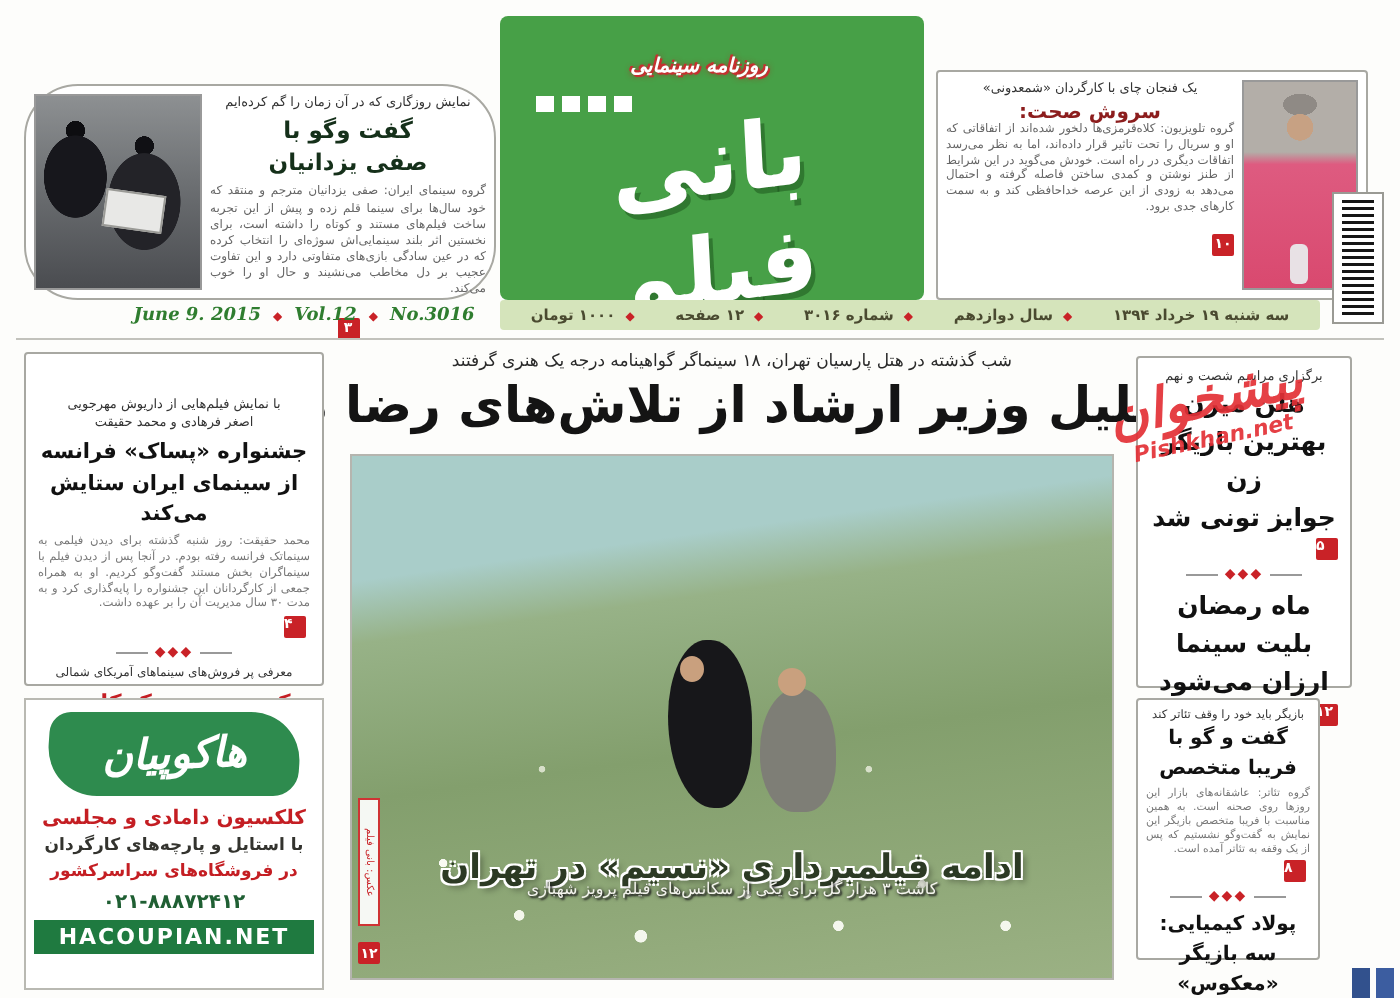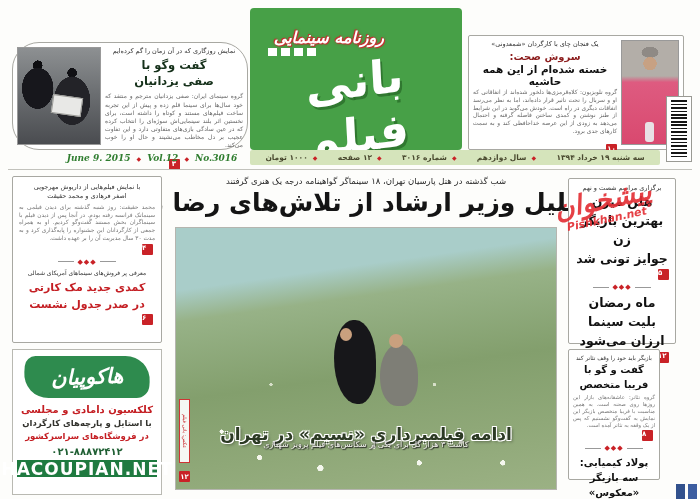--- a/index.html
+++ b/index.html
@@ -8,21 +8,21 @@
   #page {
     position:relative; width:700px; height:499px; margin:0 auto;
     background:#fdfdfb; overflow:hidden; direction:rtl;
   }
   .abs { position:absolute; }
   .box { border:1px solid #a8a8a2; border-radius:2px; background:#fff; }
 
   
   .masthead { left:250px; top:8px; width:212px; height:142px; background:#47a047;
     border-radius:4px; overflow:hidden; direction:rtl; }
-  .masthead .tagline { position:absolute; top:20px; right:78px; font-size:16px; font-weight:bold;
+  .masthead .tagline { position:absolute; top:20px; right:78px; font-size:10px; font-weight:bold;
     font-style:italic; color:#fff; text-shadow:1px 1px 0 #c63030,-1px -1px 0 #c63030,0 0 3px #b02020; }
   .masthead .dots { position:absolute; top:40px; left:18px; display:flex; gap:4px; direction:ltr; }
   .masthead .dots i { width:9px; height:8px; background:#fff; display:block; }
   .masthead .logo { position:absolute; top:46px; left:0; width:100%; text-align:center;
     font-size:46px; font-weight:bold; color:#fff; transform:rotate(-7deg) skewX(-4deg);
     text-shadow:2px 3px 0 rgba(20,70,20,.45); letter-spacing:-2px; }
 
   
   .date-strip { left:250px; top:150px; width:410px; height:15px; background:#d5e4bb;
     border-radius:2px; display:flex; align-items:center; justify-content:space-evenly; direction:rtl; }
@@ -126,37 +126,37 @@
 
   
   .box-rA { left:568px; top:178px; width:108px; height:166px; padding:5px 4px; text-align:center; }
   .box-rB { left:568px; top:349px; width:92px; height:131px; padding:4px; text-align:center; }
   .r-title { font-size:12.5px; font-weight:bold; color:#111; line-height:1.5; }
   .r-title-sm { font-size:10px; font-weight:bold; color:#111; line-height:1.5; }
   .r-body { font-size:5.4px; color:#777; text-align:justify; line-height:1.3; margin-top:2px; }
   .badge-left { display:block; text-align:left; margin:1px 2px; }
 
   
-  .box-l1 { left:12px; top:176px; width:150px; height:167px; padding:6px 6px 4px; text-align:center; }
+  .box-l1 { left:12px; top:176px; width:150px; height:167px; padding:21px 6px 4px; text-align:center; }
   .l-title { font-size:10.5px; font-weight:bold; color:#111; line-height:1.5; margin:2px 0; }
   .l-title-red { font-size:11px; font-weight:bold; color:#c41e23; line-height:1.55; margin-top:1px; }
   .l-body { font-size:5.8px; color:#777; text-align:justify; line-height:1.35; margin-top:2px; }
 
   
   .ad { left:12px; top:349px; width:150px; height:146px; border:1px solid #b9b9b2; background:#fff;
     display:flex; flex-direction:column; align-items:center; padding:6px 8px 8px; }
   .ad-logo { width:126px; height:42px; background:#2e8b4e; border-radius:10px 26px 12px 26px;
     display:flex; align-items:center; justify-content:center; transform:skewX(-4deg); }
   .ad-logo span { font-size:21px; font-weight:bold; font-style:italic; color:#fff;
     transform:skewX(4deg) rotate(-2deg); }
   .ad-line-red { font-size:10px; font-weight:bold; color:#c41e23; margin-top:6px; }
   .ad-line-dark { font-size:8.5px; font-weight:bold; color:#33332e; margin-top:3px; }
   .ad-line-red2 { font-size:8.5px; font-weight:bold; color:#c41e23; margin-top:3px; }
   .ad-phone { font-size:10px; font-weight:bold; color:#1f5f33; margin-top:5px; direction:ltr; }
-  .ad-site { width:140px; height:17px; background:#1f7a40; color:#fff; font-size:17px;
+  .ad-site { width:140px; height:17px; background:#1f7a40; color:#fff; font-size:11px;
     font-weight:bold; letter-spacing:1px; display:flex; align-items:center; justify-content:center;
     margin-top:3px; direction:ltr; }
 
   
   .watermark { left:534px; top:186px; width:140px; text-align:center; transform:rotate(-12deg);
     color:#e33036; pointer-events:none; z-index:5; opacity:.92; }
   .watermark .fa { font-size:27px; font-weight:bold; font-style:italic; line-height:1; }
   .watermark .en { font-size:11px; font-weight:bold; font-style:italic; direction:ltr; }
   .blue-bar1 { left:676px; top:484px; width:9px; height:15px; background:#32518d; }
   .blue-bar2 { left:688px; top:484px; width:9px; height:15px; background:#3c5da0; }
@@ -190,21 +190,20 @@
       </div>
   </div>
 
   <div class="abs box box-tr">
     <div class="photo-tr">
         <div class="bottle"></div>
       </div>
     <div class="txt">
       <div class="kicker">یک فنجان چای با کارگردان «شمعدونی»</div>
       <div class="speaker">سروش صحت:</div>
-      <div class="title">خسته شده‌ام از این همه حاشیه</div>
       <div class="body">گروه تلویزیون: کلاه‌قرمزی‌ها دلخور شده‌اند از اتفاقاتی که او و سریال را تحت تاثیر قرار داده‌اند، اما به نظر می‌رسد اتفاقات دیگری در راه است. خودش می‌گوید در این شرایط از طنز نوشتن و کمدی ساختن فاصله گرفته و احتمال می‌دهد به زودی از این عرصه خداحافظی کند و به سمت کارهای جدی برود.</div>
       <div class="badge-row"><span class="badge">۱۰</span></div>
     </div>
   </div>
 
   <div class="abs barcode">
       <i></i>
     </div>
 
   <div class="abs date-strip">
@@ -265,20 +264,22 @@
     <div class="sep">◆◆◆</div>
     <div class="r-title-sm pre">پولاد کیمیایی:
 سه بازیگر «معکوس»
 چهره جدید هستند</div>
 
   </div>
 
   <div class="abs box box-l1">
     <div class="kicker pre">با نمایش فیلم‌هایی از داریوش مهرجویی
 اصغر فرهادی و محمد حقیقت</div>
+    <div class="l-title pre">جشنواره «پساک» فرانسه
+از سینمای ایران ستایش می‌کند</div>
     <div class="l-body">محمد حقیقت: روز شنبه گذشته برای دیدن فیلمی به سینماتک فرانسه رفته بودم. در آنجا پس از دیدن فیلم با سینماگران بخش مستند گفت‌وگو کردیم. او به همراه جمعی از کارگردانان این جشنواره را پایه‌گذاری کرد و به مدت ۳۰ سال مدیریت آن را بر عهده داشت.</div>
     <span class="badge badge-left">۴</span>
     <div class="sep">◆◆◆</div>
     <div class="kicker" style="font-size:6px">معرفی پر فروش‌های سینماهای آمریکای شمالی</div>
     <div class="l-title-red pre">کمدی جدید مک کارتی
 در صدر جدول نشست</div>
     <span class="badge badge-left">۶</span>
   </div>
 
   <div class="abs ad">

